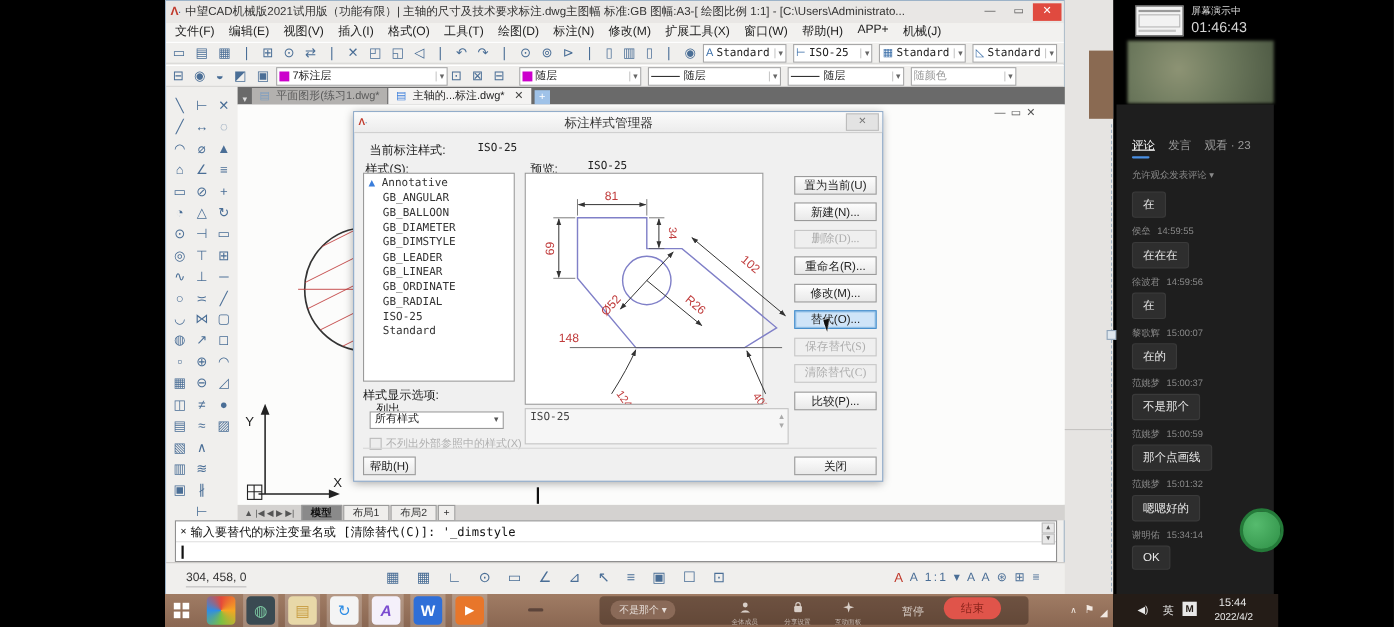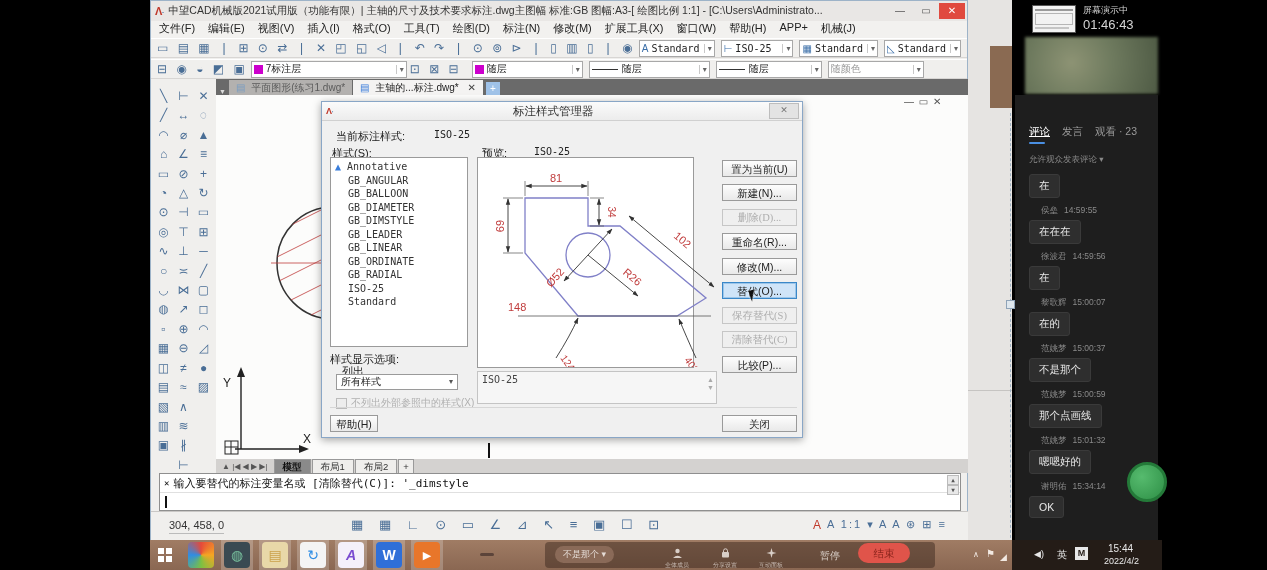--- a/index.html
+++ b/index.html
@@ -73,21 +73,21 @@
   .endpill{position:absolute;left:708px;top:3px;width:52px;height:20px;background:#e0544a;border-radius:10px;color:#8a241c;font-size:10.5px;text-align:center;line-height:20px;}
   
   .rpanel{left:1015px;top:95px;width:143px;height:475px;background:#1e1e1e;color:#ddd;}
   .rtabs{display:flex;gap:12px;padding:30px 0 0 14px;font-size:10.5px;color:#9a9a9a;}
   .rtab.on{color:#fff;text-decoration:underline;}
   .rtab.on .ul{display:block;width:16px;height:2px;background:#4a8fe2;margin-top:3px;border-radius:1px;}
   .perm{padding:10px 0 0 14px;font-size:8.5px;color:#8a8a8a;}
   .clist{padding:8px 0 0 14px;}
   .citem{margin-bottom:7px;}
   .chead{font-size:8.5px;color:#8a8a8a;margin-bottom:3px;}
-  .chead .cname{margin-right:6px;margin-left:12px;}
+  .chead .cname{margin-right:6px;}
   .cbubble{display:inline-block;background:#2e2e2e;border:1px solid #3a3a3a;border-radius:3px;color:#e8e8e8;font-size:10.5px;padding:4px 9px;}
   .traystrip{left:1012px;top:540px;width:150px;height:30px;background:#241c17;color:#e8e8e8;font-size:10px;}
   svg text{font-family:"Liberation Sans",sans-serif;}
 </style>
 </head>
 <body>
 
 <div class="screen">
 
   <div class="abs cadwin">

